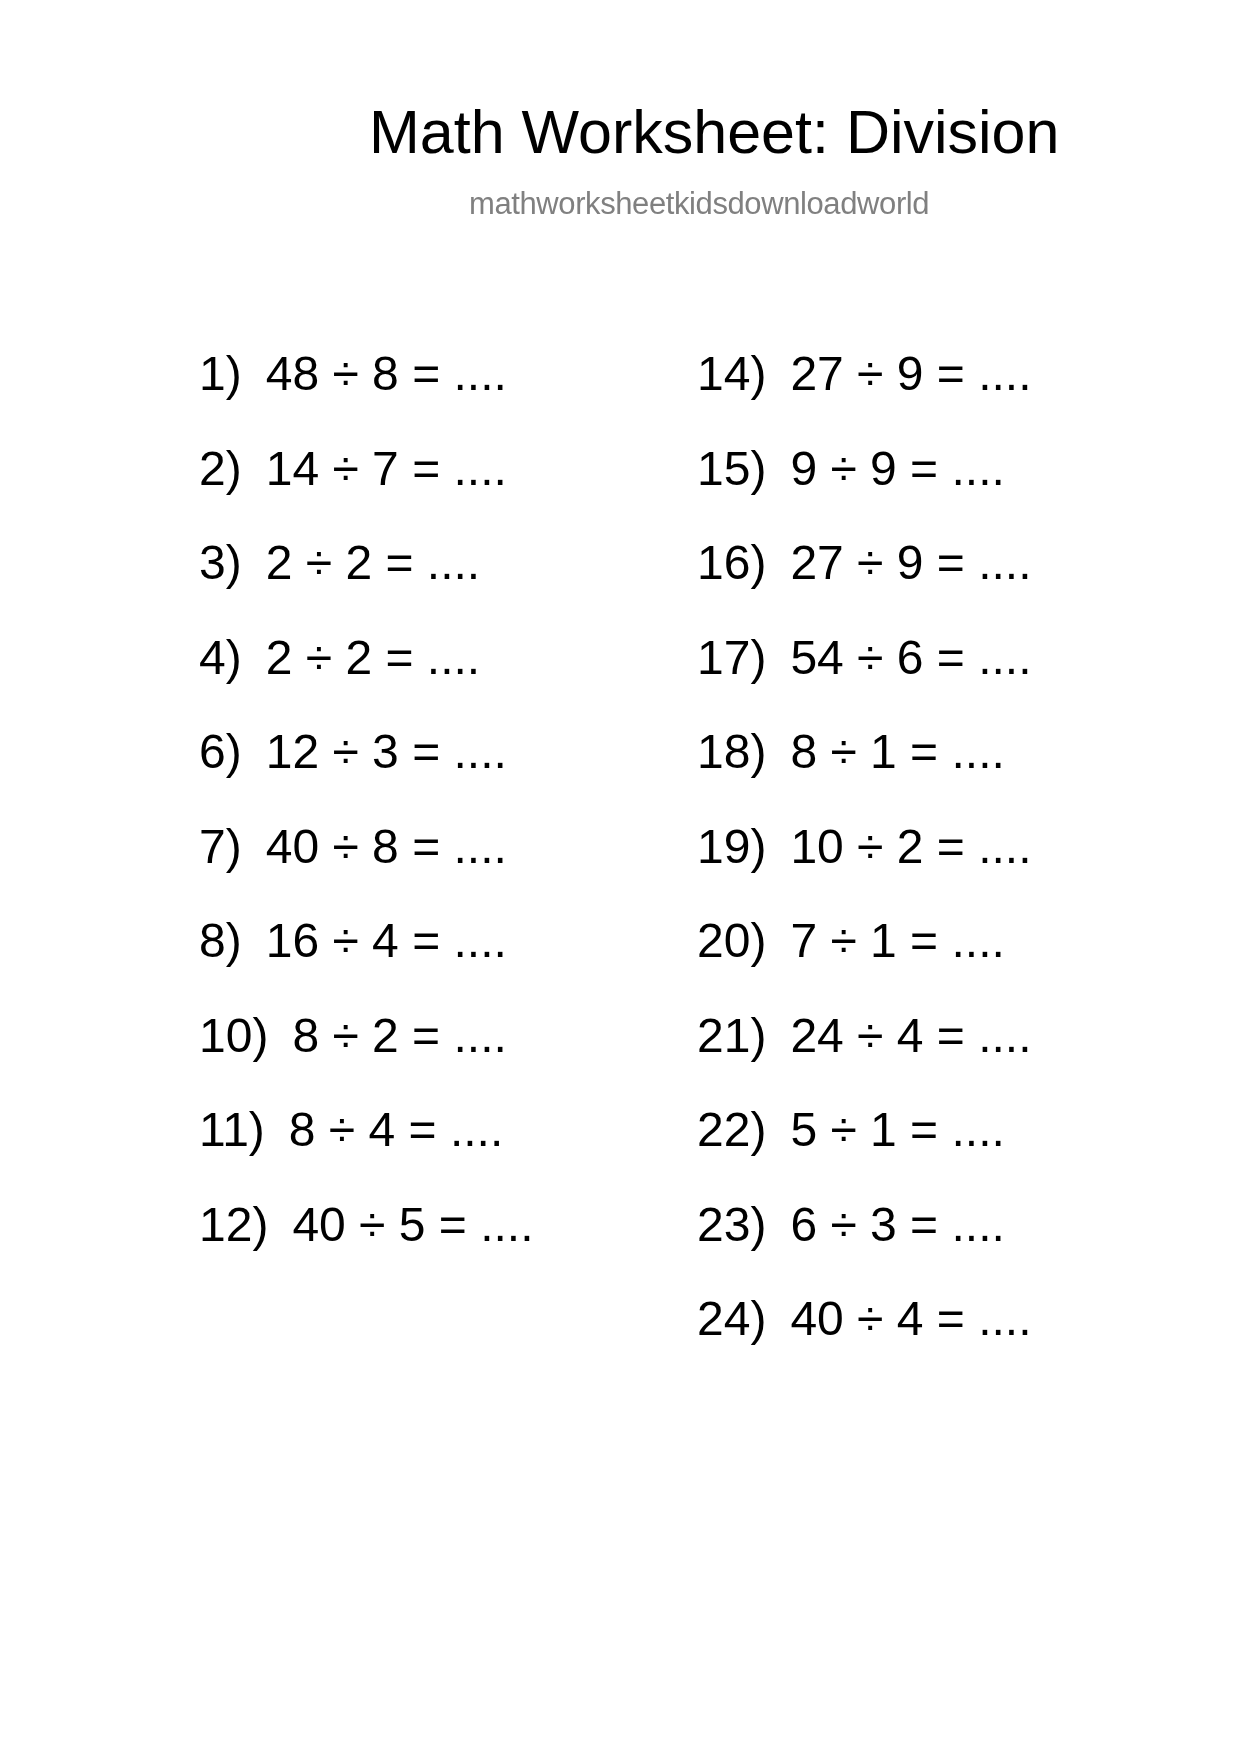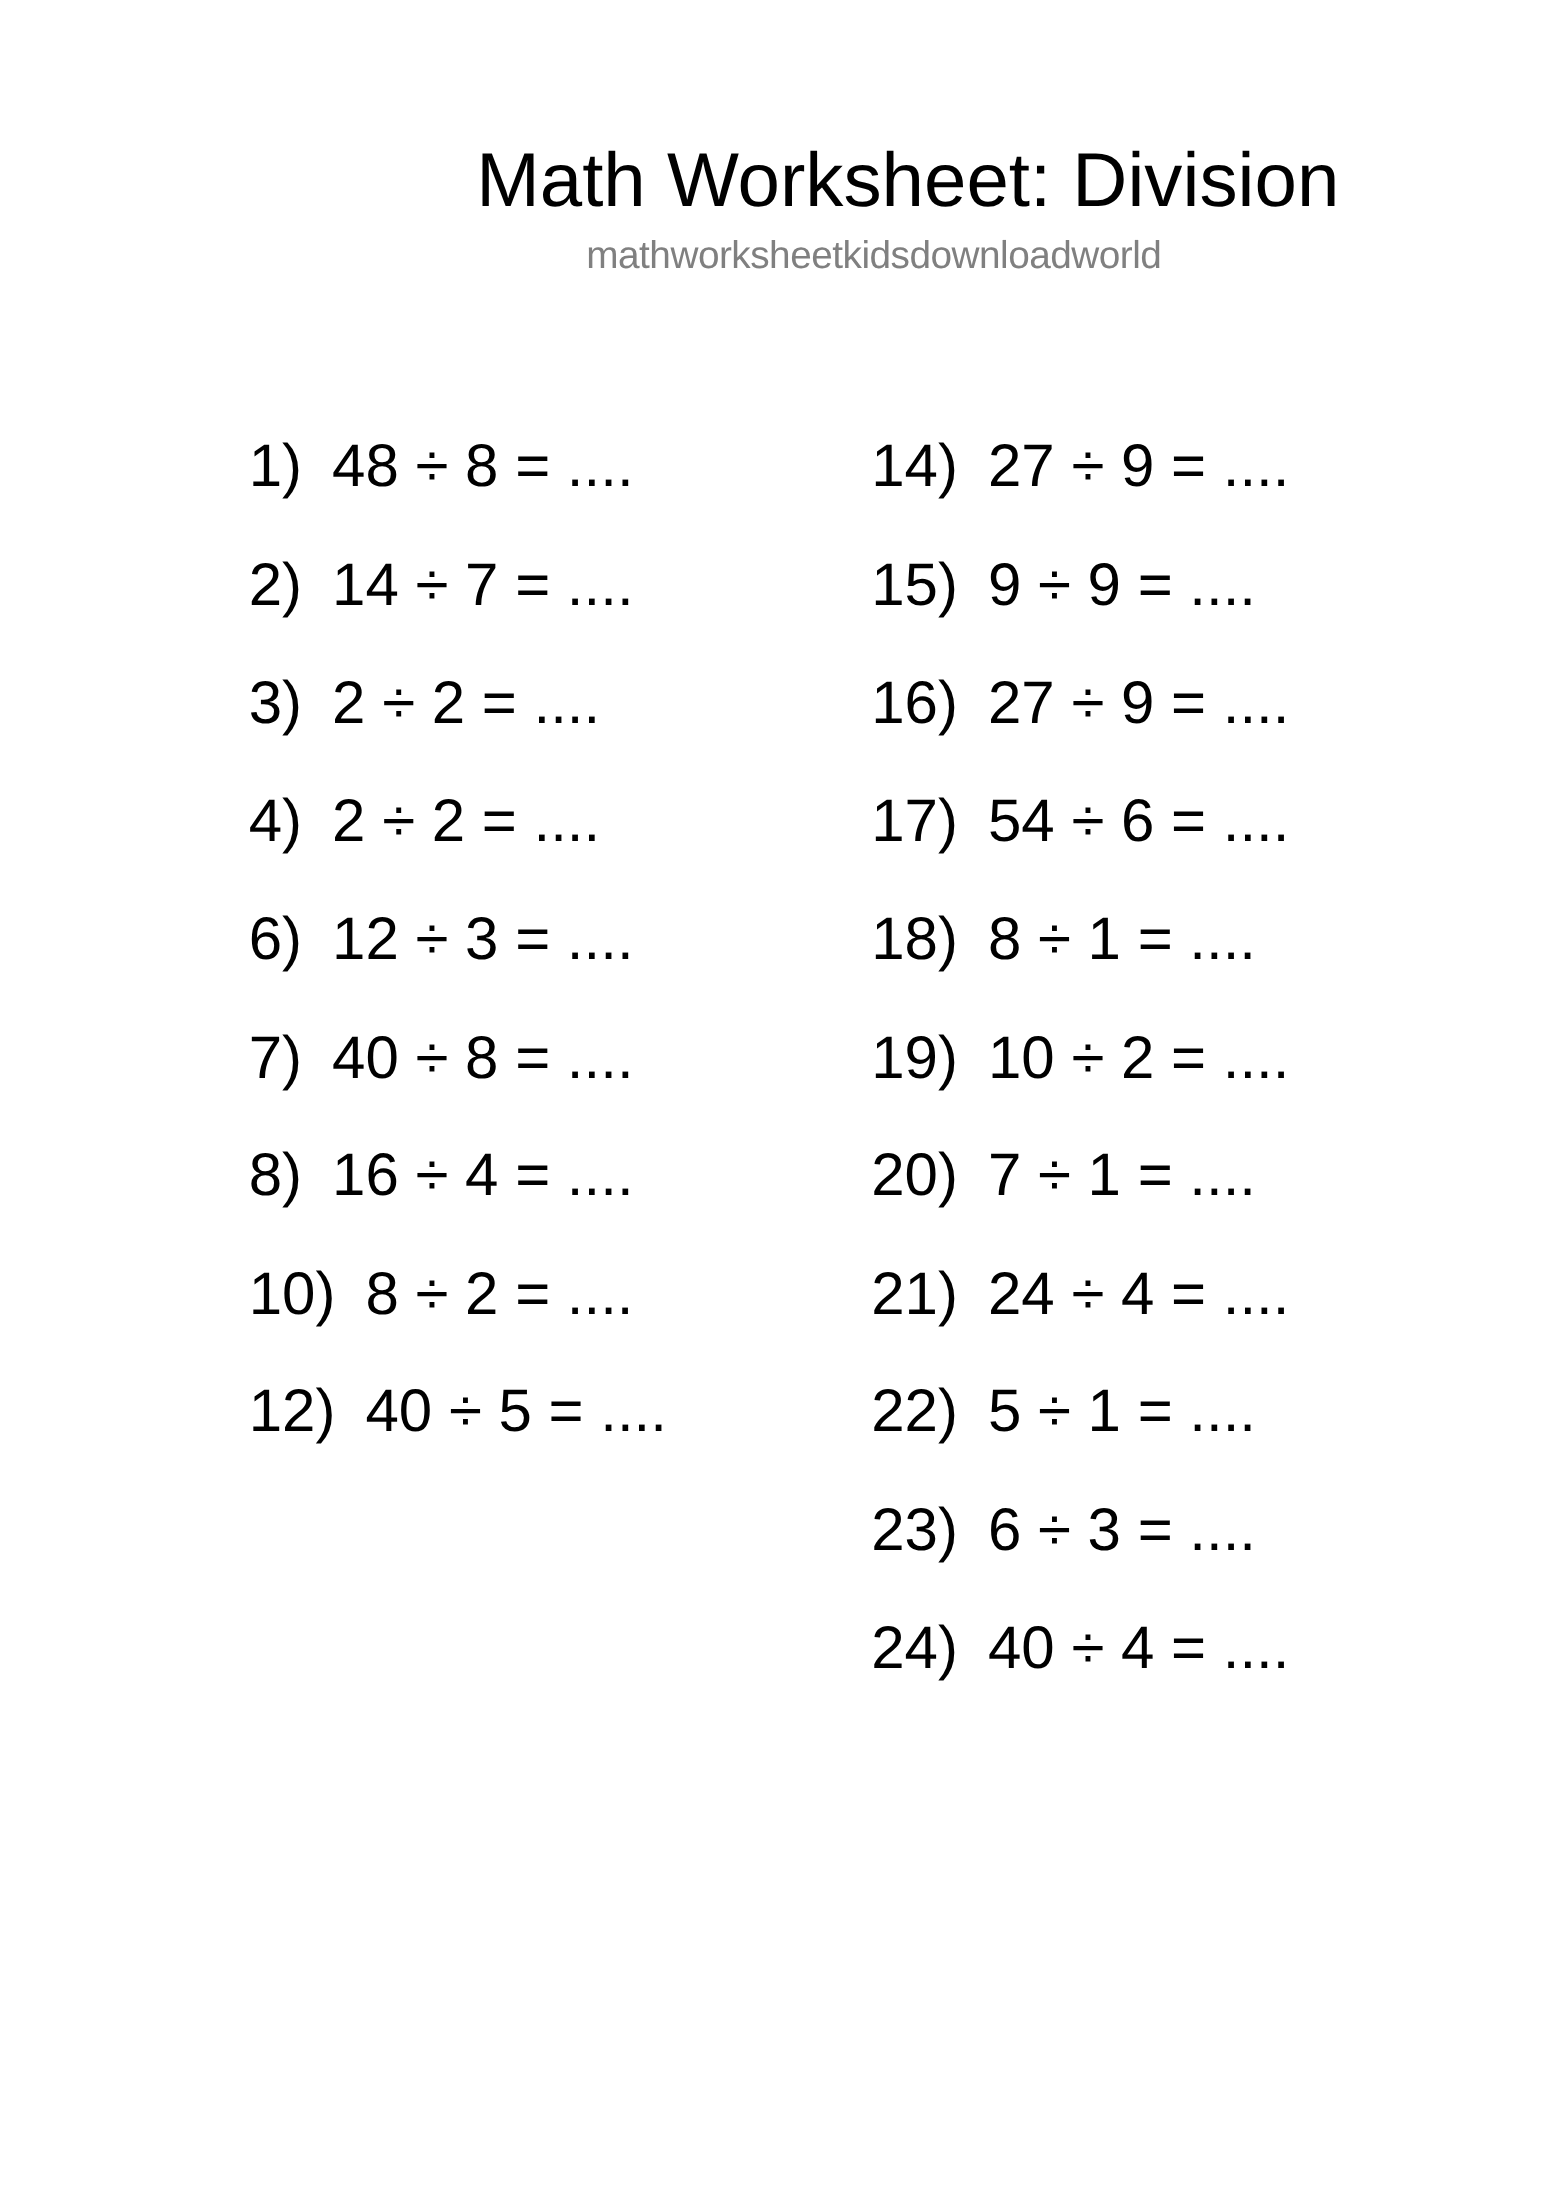--- a/index.html
+++ b/index.html
@@ -16,21 +16,21 @@
       color: #000000;
     }
     .title {
       position: absolute;
       left: 369px;
       top: 96px;
       font-size: 61px;
       line-height: 72px;
       white-space: nowrap;
       color: #000000;
-      margin: 12px;
+      margin: 0;
       font-weight: normal;
     }
     .subtitle {
       position: absolute;
       left: 469px;
       top: 178px;
       font-size: 31px;
       line-height: 52px;
       white-space: nowrap;
       color: #808080;
@@ -59,20 +59,21 @@
 
 <div class="column col-left">
   <div class="problem"><span class="num">1)</span><span class="expr">48 ÷ 8 = ....</span></div>
   <div class="problem"><span class="num">2)</span><span class="expr">14 ÷ 7 = ....</span></div>
   <div class="problem"><span class="num">3)</span><span class="expr">2 ÷ 2 = ....</span></div>
   <div class="problem"><span class="num">4)</span><span class="expr">2 ÷ 2 = ....</span></div>
   <div class="problem"><span class="num">6)</span><span class="expr">12 ÷ 3 = ....</span></div>
   <div class="problem"><span class="num">7)</span><span class="expr">40 ÷ 8 = ....</span></div>
   <div class="problem"><span class="num">8)</span><span class="expr">16 ÷ 4 = ....</span></div>
   <div class="problem"><span class="num">10)</span><span class="expr">8 ÷ 2 = ....</span></div>
+  <div class="problem"><span class="num">11)</span><span class="expr">8 ÷ 4 = ....</span></div>
   <div class="problem"><span class="num">12)</span><span class="expr">40 ÷ 5 = ....</span></div>
 </div>
 
 <div class="column col-right">
   <div class="problem"><span class="num">14)</span><span class="expr">27 ÷ 9 = ....</span></div>
   <div class="problem"><span class="num">15)</span><span class="expr">9 ÷ 9 = ....</span></div>
   <div class="problem"><span class="num">16)</span><span class="expr">27 ÷ 9 = ....</span></div>
   <div class="problem"><span class="num">17)</span><span class="expr">54 ÷ 6 = ....</span></div>
   <div class="problem"><span class="num">18)</span><span class="expr">8 ÷ 1 = ....</span></div>
   <div class="problem"><span class="num">19)</span><span class="expr">10 ÷ 2 = ....</span></div>

